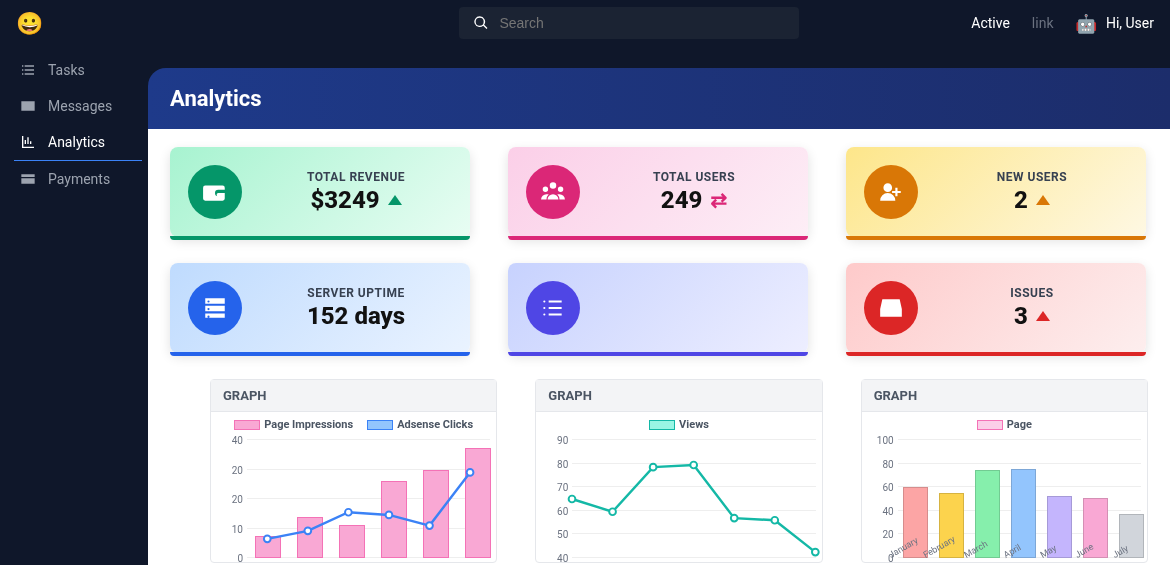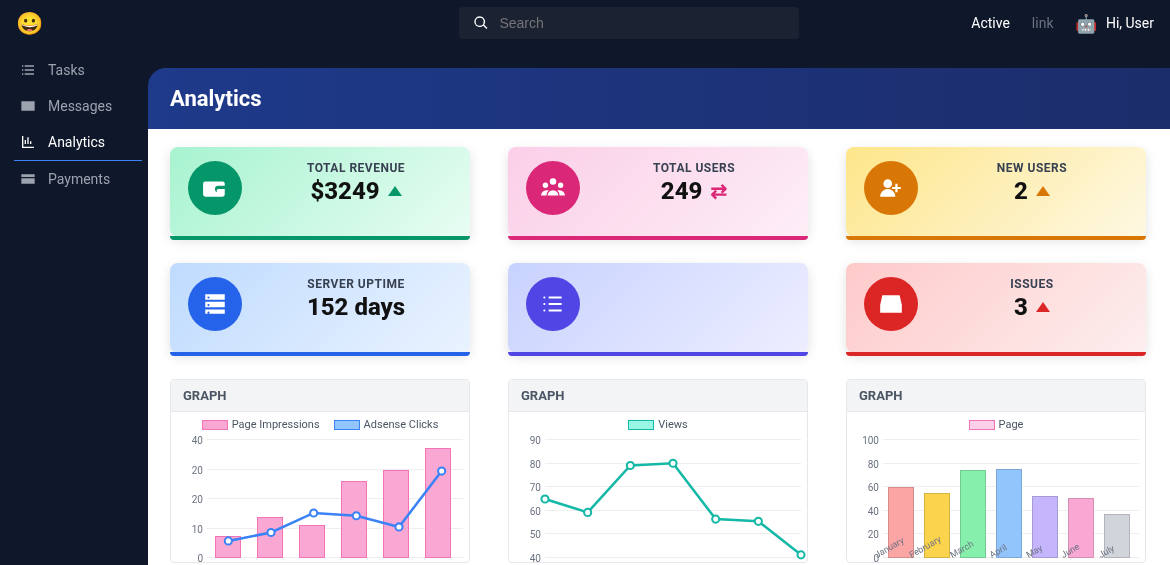--- a/index.html
+++ b/index.html
@@ -99,21 +99,21 @@
 .cards-row {
   display: flex;
   gap: 38px;
   margin-bottom: 26px;
 }
 .card {
   width: 300px;
   height: 90px;
   border-radius: 8px;
   display: flex;
-  align-items: flex-start;
+  align-items: center;
   padding: 14px 18px;
   gap: 18px;
   position: relative;
   box-shadow: 0 4px 12px rgba(0,0,0,0.12);
 }
 .card::after {
   content: "";
   position: absolute;
   left: 0; right: 0; bottom: -3px;
   height: 4px;
@@ -144,30 +144,30 @@
 .ic-indigo { background:#4f46e5; }
 .ic-red { background:#dc2626; }
 .card-body { flex: 1; text-align: center; color:#111; }
 .card-label { font-size: 12px; font-weight: 700; letter-spacing: .5px; color:#374151; text-transform: uppercase; }
 .card-value { font-size: 24px; font-weight: 800; margin-top: 2px; display: inline-flex; align-items: center; gap: 8px; justify-content:center;}
 .tri-up { width:0;height:0;border-left:7px solid transparent;border-right:7px solid transparent;border-bottom:10px solid; display:inline-block;}
 .tri-green { border-bottom-color:#059669;}
 .tri-orange { border-bottom-color:#d97706;}
 .tri-red { border-bottom-color:#dc2626;}
 .arrows-pink { color:#db2777; font-size:20px; font-weight:700;}
-.graphs-row { display:flex; gap: 38px; }
+.graphs-row { display:flex; gap: 38px; margin-left: 40px; }
 .graph-card {
   width: 300px;
   border:1px solid #e5e7eb;
   border-radius:4px;
   background:#fff;
 }
 .graph-head { background:#f3f4f6; padding:8px 12px; font-size:13px; font-weight:700; color:#4b5563; border-bottom:1px solid #e5e7eb;}
 .graph-body { padding:6px; position:relative; height:150px; }
-.legend { display:flex; justify-content:center; gap:14px; font-size:11px; color:#4b5563; margin-bottom:2px;}
+.legend { display:flex; justify-content:center; gap:14px; font-size:11px; color:#4b5563; margin-bottom:2px;font-weight:bold;}
 .legend-swatch { display:inline-block; width:26px; height:10px; border:1px solid; margin-right:4px; vertical-align:middle;}
 .chart { position:absolute; left:36px; right:6px; top:28px; bottom:4px;}
 .yaxis { position:absolute; left:4px; top:28px; bottom:4px; width:30px; }
 .yaxis span { position:absolute; right:2px; font-size:10px; color:#6b7280; transform:translateY(50%);}
 .grid-line { position:absolute; left:0; right:0; border-top:1px solid #eee;}
 .bar { position:absolute; bottom:0; width:28px; }
 .xaxis-label { position:absolute; bottom:-2px; font-size:9px; color:#6b7280; transform:translateX(-50%) rotate(-30deg); transform-origin:left bottom;}
 svg.linesvg { position:absolute; left:0; top:0; width:100%; height:100%; overflow:visible;}
 </style>
 </head>

